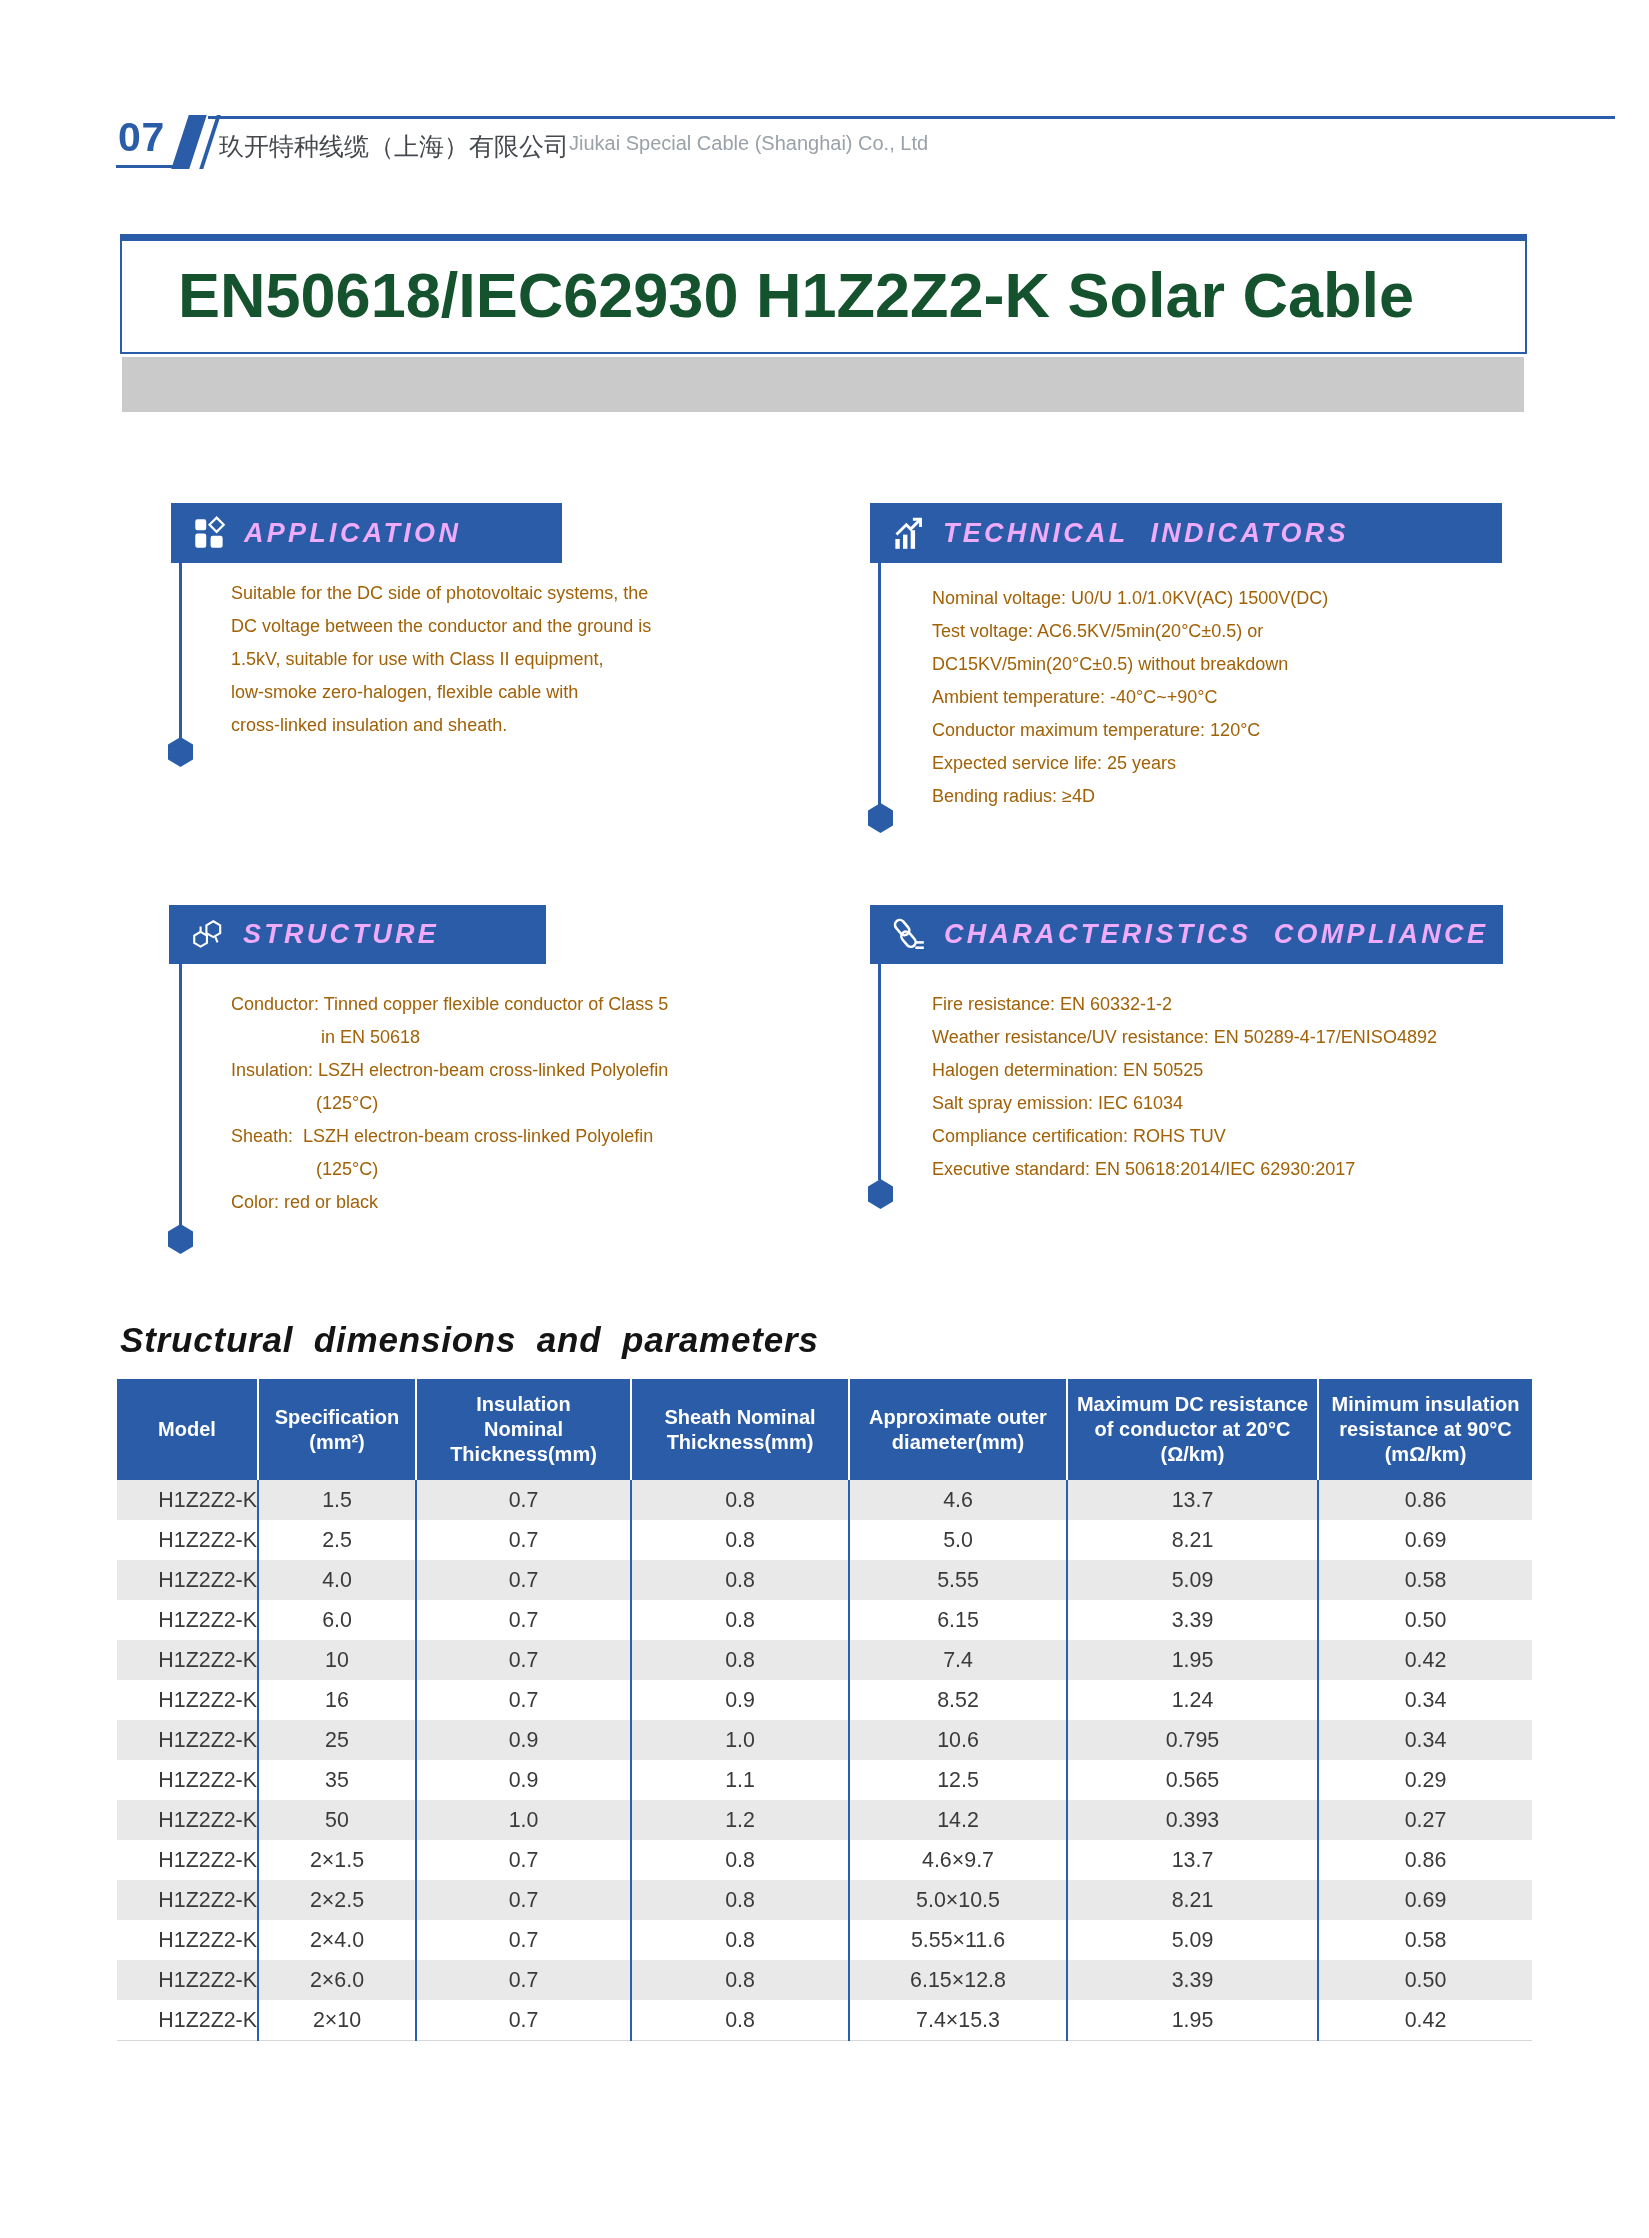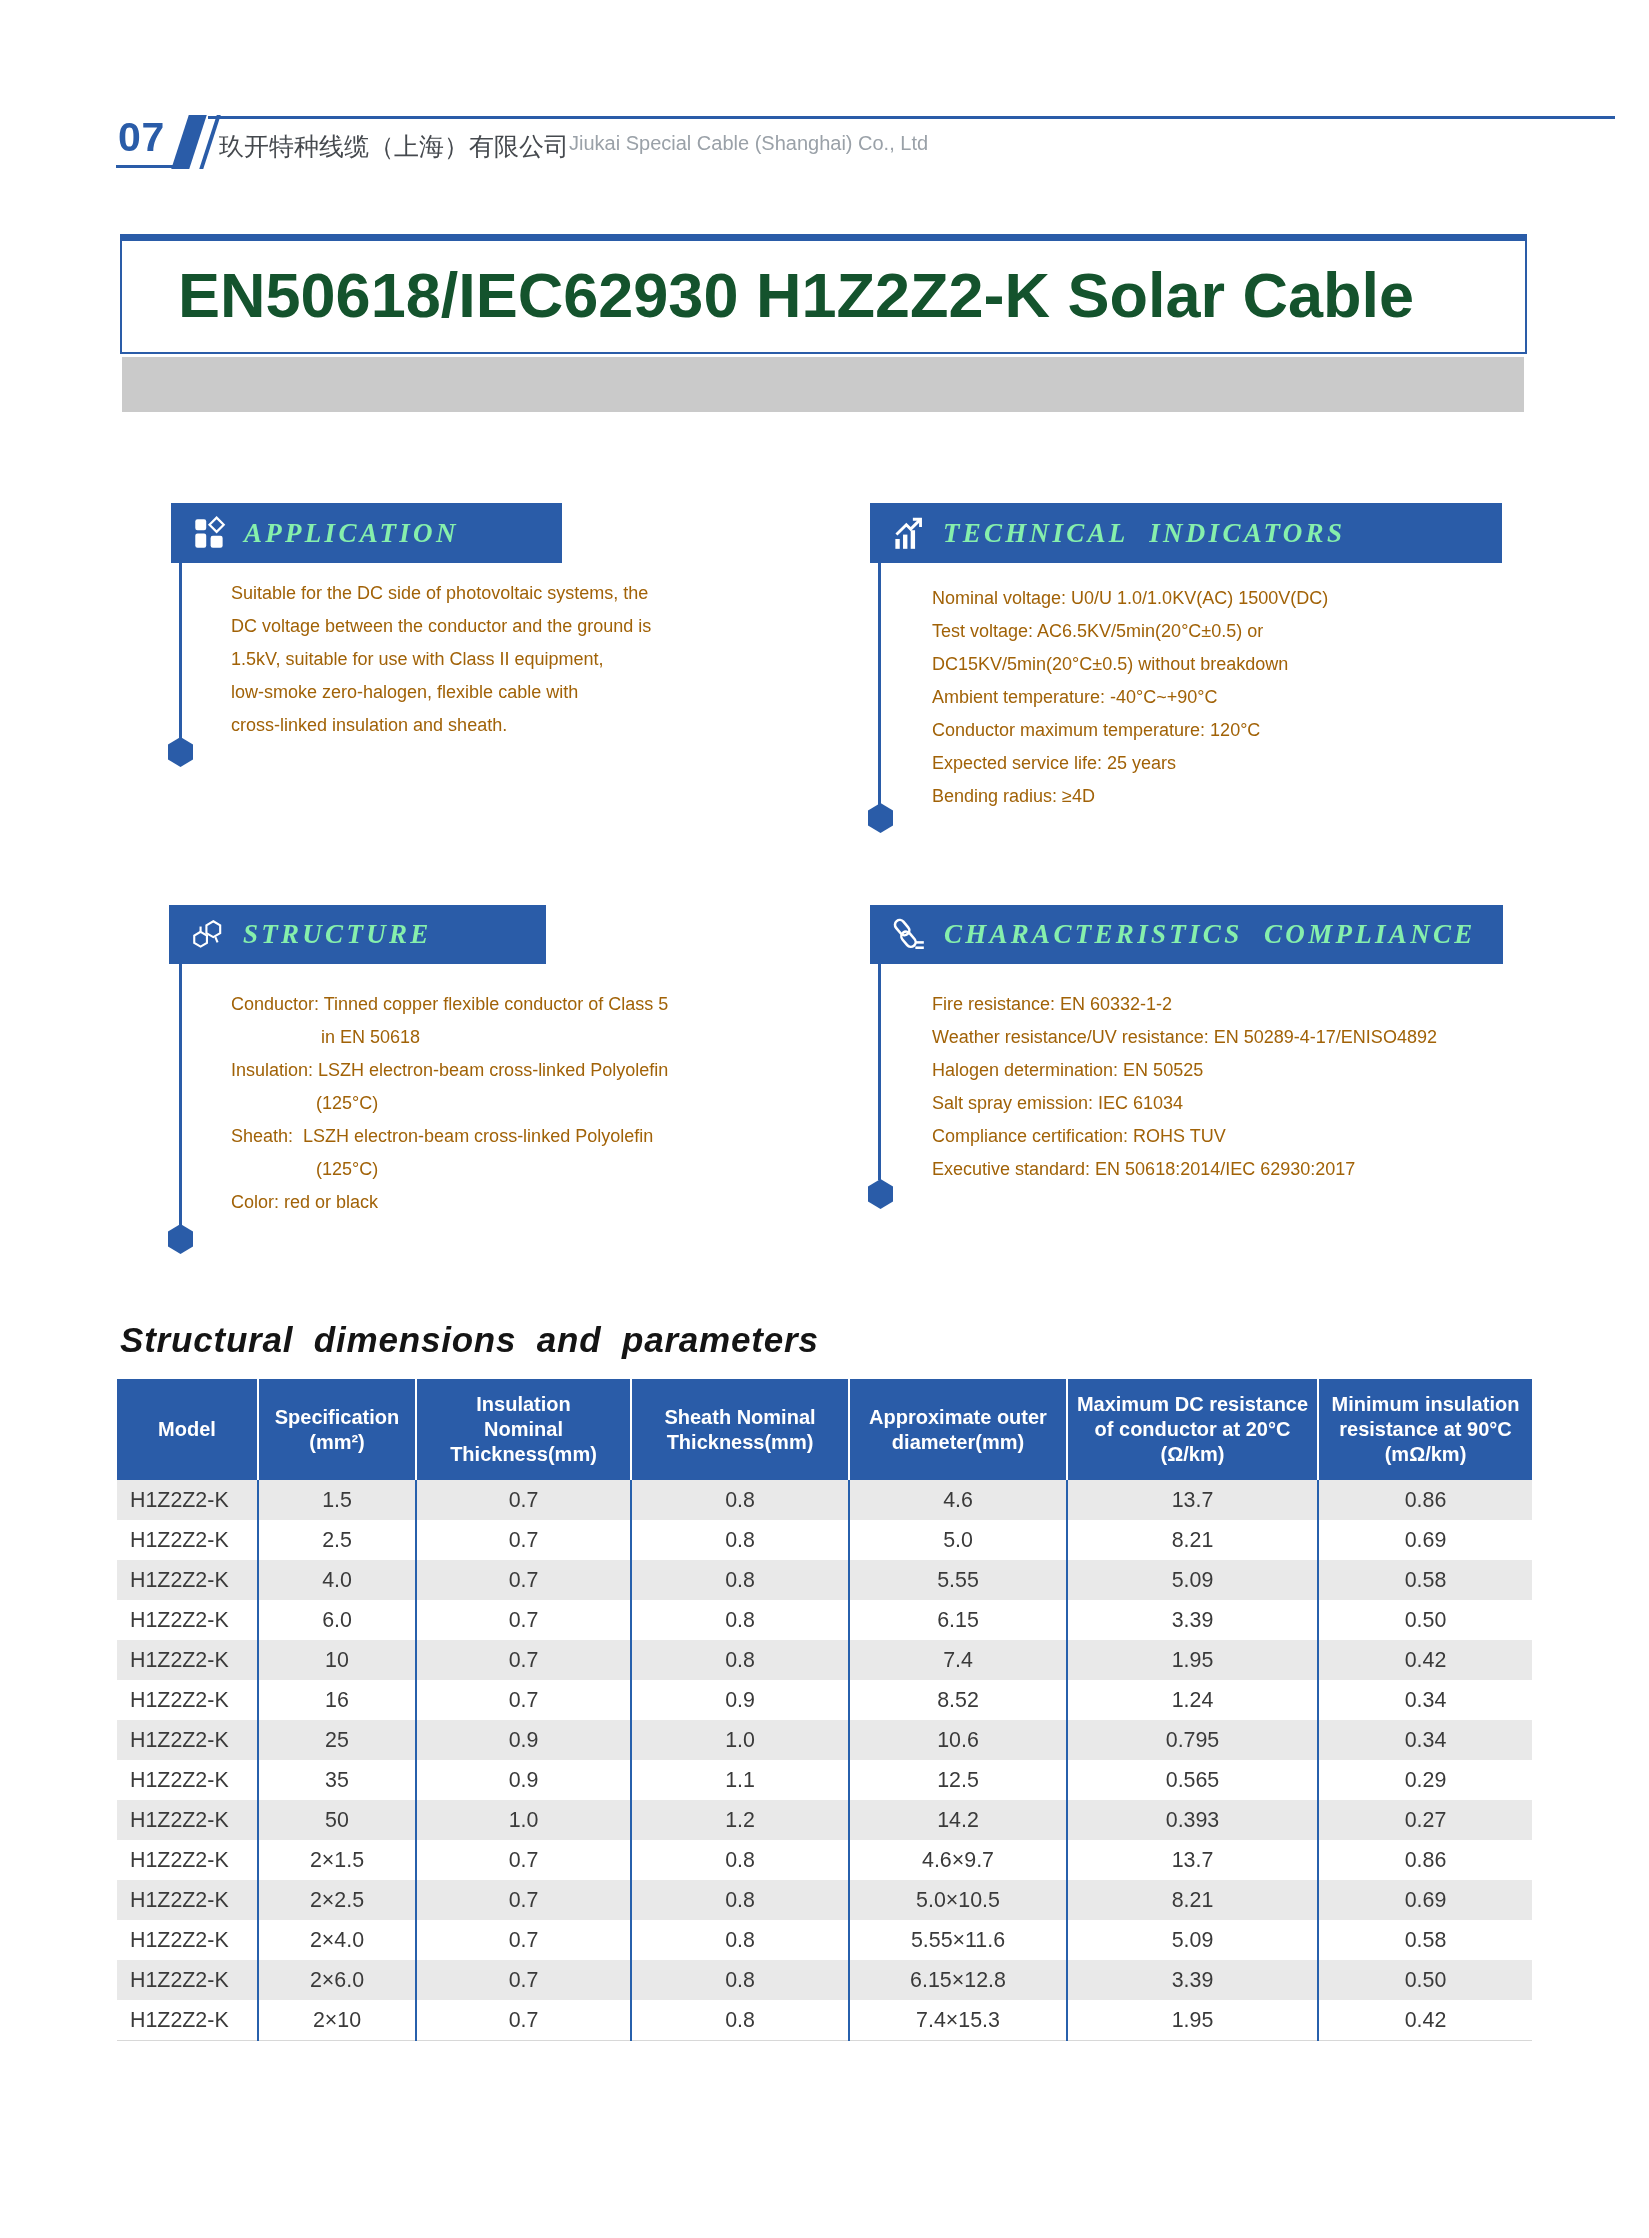--- a/index.html
+++ b/index.html
@@ -16,22 +16,22 @@
   .company-cn{position:absolute;left:219px;top:130px;font-size:25px;color:#45494e;}
   .company-en{position:absolute;left:569px;top:132px;font-size:20px;color:#9aa1a8;}
 
   
   .banner{position:absolute;left:120px;top:234px;width:1407px;height:120px;background:#ffffff;
           border:2.5px solid #2A5CA8;border-top:7.4px solid #2A5CA8;box-sizing:border-box;}
   .banner h1{margin:0;padding-left:56px;line-height:109px;font-size:63px;font-weight:bold;color:#14532d;white-space:nowrap;}
   .gray-band{position:absolute;left:122px;top:357px;width:1402px;height:55px;background:#CACACA;}
 
   
-  .sec-head{position:absolute;height:60px;background:#2A5CA8;color:#86efac;display:flex;align-items:center;
-            padding-left:21.4px;box-sizing:border-box;gap:16.5px;font-family:Liberation Serif, serif;}
+  .sec-head{position:absolute;height:60px;background:#2A5CA8;color:#f0abfc;display:flex;align-items:center;
+            padding-left:21.4px;box-sizing:border-box;gap:16.5px;}
   .sec-head .label{font-size:27px;font-weight:bold;font-style:italic;letter-spacing:3.3px;word-spacing:11.5px;white-space:nowrap;}
   .sec-head svg{display:block;}
   .head-app{left:171px;top:503px;width:391px;}
   .head-tech{left:870px;top:503px;width:632px;}
   .head-struct{left:169px;top:905px;width:377px;height:59px;text-align:center;}
   .head-char{left:870px;top:905px;width:633px;height:59px;}
 
   .vline{position:absolute;width:3.3px;background:#2A5CA8;}
   .vl-app{left:179px;top:563px;height:175px;}
   .vl-tech{left:878px;top:563px;height:242px;}
@@ -52,21 +52,21 @@
 
   
   .table-title{position:absolute;left:120px;top:1320px;margin:0;font-size:35px;font-style:italic;font-weight:800;
                color:#141414;letter-spacing:0.8px;word-spacing:10px;}
   table.spec{position:absolute;left:117px;top:1379px;width:1415px;border-collapse:collapse;table-layout:fixed;}
   table.spec thead th{background:#2A5CA8;color:#ffffff;font-size:20px;font-weight:bold;height:101px;
                       vertical-align:middle;text-align:center;border-left:2.5px solid #ffffff;padding:0 3.3px;}
   table.spec thead th:first-child{border-left:none;}
   table.spec thead th div{line-height:25px;}
   table.spec tbody td{height:40px;font-size:21.4px;color:#3a3a3a;text-align:center;border-left:2.5px solid #2760AC;padding:0;}
-  table.spec tbody td:first-child{border-left:none;text-align:left;padding-left:13px;}
+  table.spec tbody td:first-child{border-left:none;text-align:right;padding-left:13px;}
   table.spec tbody tr:nth-child(odd){background:#E9E9E9;}
   table.spec tbody tr:nth-child(even){background:#ffffff;}
   table.spec tbody tr:last-child td{border-bottom:1.6px solid #D8D8D8;}
 </style>
 </head>
 <body>
 
 <div class="page">
 
   <div class="pagenum">07</div>

